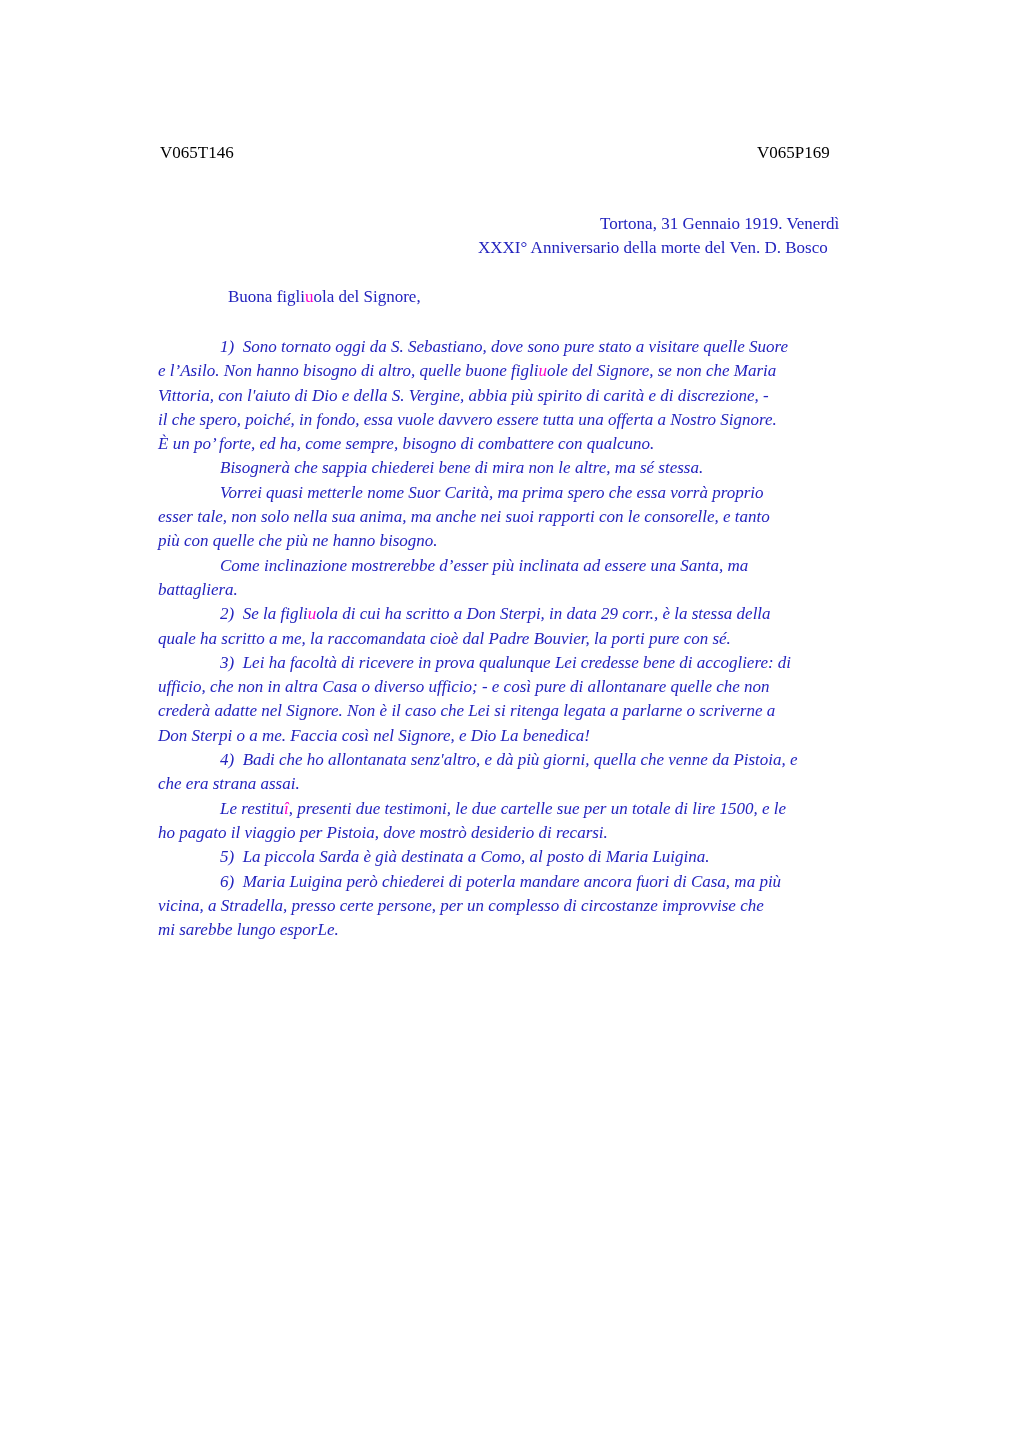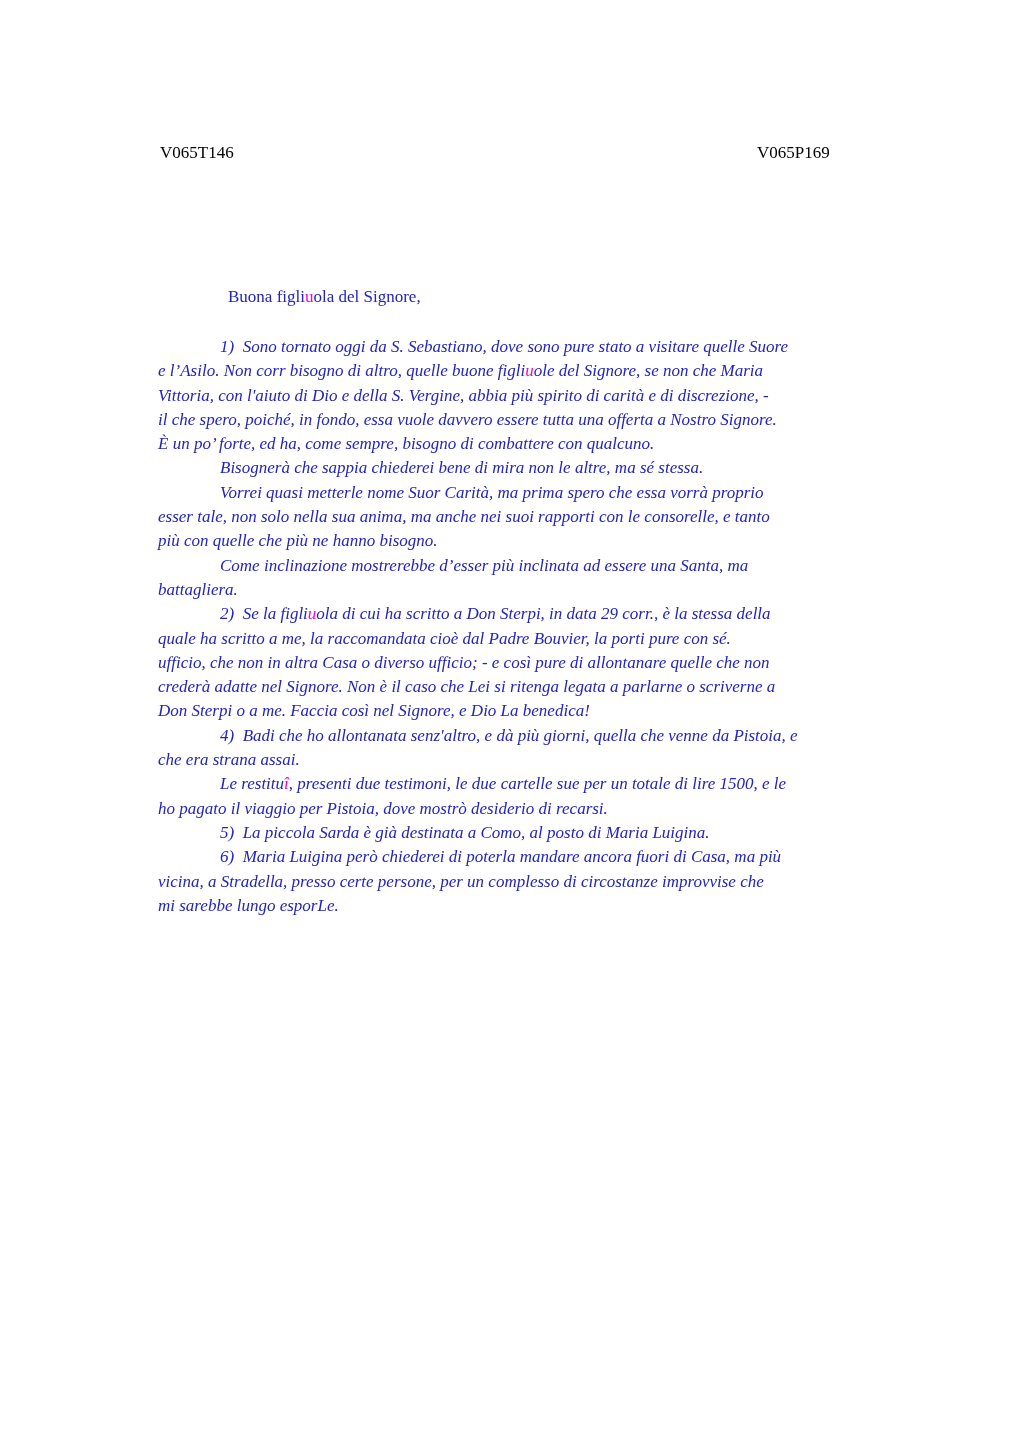--- a/index.html
+++ b/index.html
@@ -28,27 +28,31 @@
 </style>
 </head>
 <body>
 
 <div class="page">
   <div class="codes">
     <span class="code-left">V065T146</span>
     <span class="code-right">V065P169</span>
   </div>
 
+  <div class="dateline">
+    <div class="dateline-line1">Tortona, 31 Gennaio 1919. Venerdì</div>
+    <div class="dateline-line2">XXXI° Anniversario della morte del Ven. D. Bosco</div>
+  </div>
 
   <div class="salutation"><span>Buona figli</span><span class="hl">u</span><span>ola del Signore,</span></div>
 
   <div class="letter-body">
       <div class="para">
         <div class="line first"><span>1)  Sono tornato oggi da S. Sebastiano, dove sono pure stato a visitare quelle Suore</span></div>
-        <div class="line"><span>e l’Asilo. Non corr bisogno di altro, quelle buone figli</span><span class="hl">u</span><span>ole del Signore, se non che Maria</span></div>
+        <div class="line"><span>e l’Asilo. Non hanno bisogno di altro, quelle buone figli</span><span class="hl">u</span><span>ole del Signore, se non che Maria</span></div>
         <div class="line"><span>Vittoria, con l'aiuto di Dio e della S. Vergine, abbia più spirito di carità e di discrezione, -</span></div>
         <div class="line"><span>il che spero, poiché, in fondo, essa vuole davvero essere tutta una offerta a Nostro Signore.</span></div>
         <div class="line"><span>È un po’ forte, ed ha, come sempre, bisogno di combattere con qualcuno.</span></div>
       </div>
       <div class="para">
         <div class="line first"><span>Bisognerà che sappia chiederei bene di mira non le altre, ma sé stessa.</span></div>
       </div>
       <div class="para">
         <div class="line first"><span>Vorrei quasi metterle nome Suor Carità, ma prima spero che essa vorrà proprio</span></div>
         <div class="line"><span>esser tale, non solo nella sua anima, ma anche nei suoi rapporti con le consorelle, e tanto</span></div>
@@ -56,20 +60,21 @@
       </div>
       <div class="para">
         <div class="line first"><span>Come inclinazione mostrerebbe d’esser più inclinata ad essere una Santa, ma</span></div>
         <div class="line"><span>battagliera.</span></div>
       </div>
       <div class="para">
         <div class="line first"><span>2)  Se la figli</span><span class="hl">u</span><span>ola di cui ha scritto a Don Sterpi, in data 29 corr., è la stessa della</span></div>
         <div class="line"><span>quale ha scritto a me, la raccomandata cioè dal Padre Bouvier, la porti pure con sé.</span></div>
       </div>
       <div class="para">
+        <div class="line first"><span>3)  Lei ha facoltà di ricevere in prova qualunque Lei credesse bene di accogliere: di</span></div>
         <div class="line"><span>ufficio, che non in altra Casa o diverso ufficio; - e così pure di allontanare quelle che non</span></div>
         <div class="line"><span>crederà adatte nel Signore. Non è il caso che Lei si ritenga legata a parlarne o scriverne a</span></div>
         <div class="line"><span>Don Sterpi o a me. Faccia così nel Signore, e Dio La benedica!</span></div>
       </div>
       <div class="para">
         <div class="line first"><span>4)  Badi che ho allontanata senz'altro, e dà più giorni, quella che venne da Pistoia, e</span></div>
         <div class="line"><span>che era strana assai.</span></div>
       </div>
       <div class="para">
         <div class="line first"><span>Le restitu</span><span class="hl">î</span><span>, presenti due testimoni, le due cartelle sue per un totale di lire 1500, e le</span></div>

